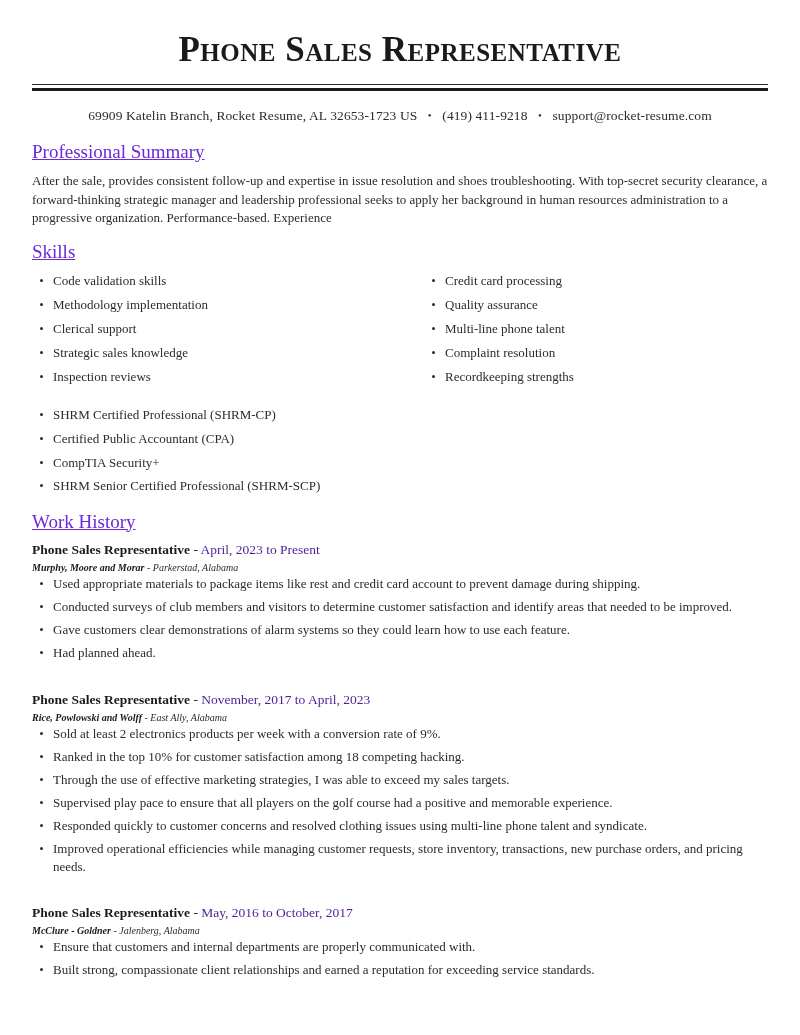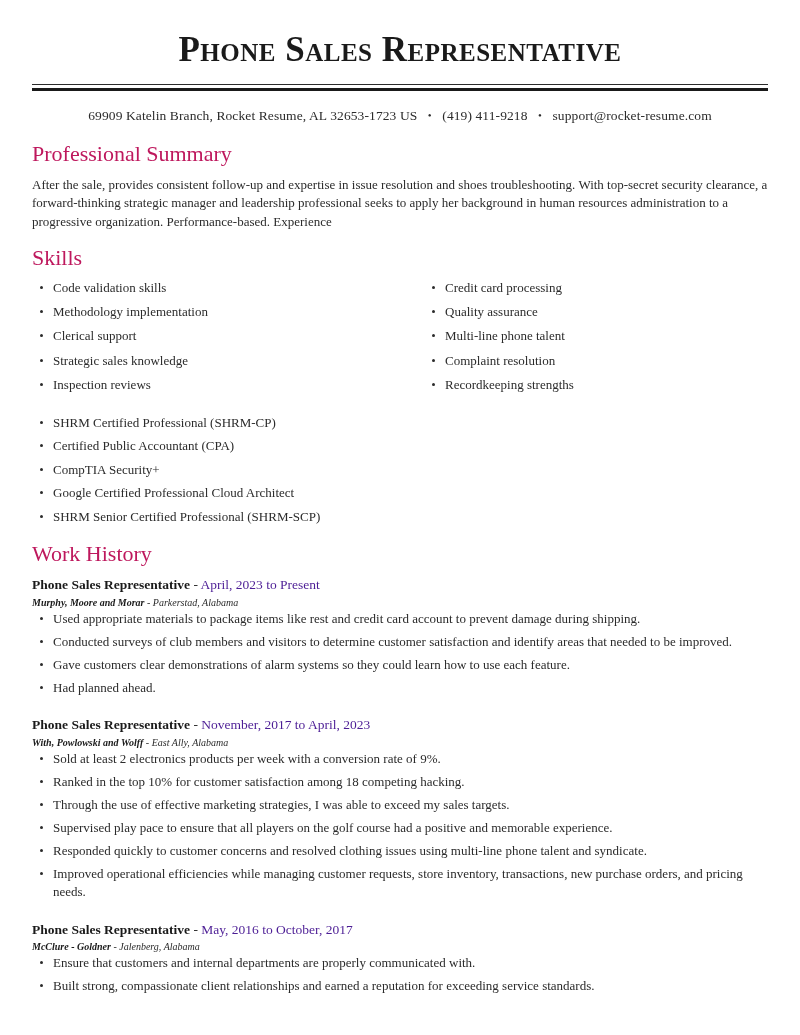--- a/index.html
+++ b/index.html
@@ -61,25 +61,26 @@
     font-size: 11px;
     position: relative;
     top: -1px;
   }
 
   
   .section {
     margin-top: 17px;
   }
   .section-title {
-    font-size: 22px;
+    font-size: 19px;
     font-weight: normal;
-    color: #be185d;
+    color: #6d28d9;
     margin: 0 0 8px 0;
     line-height: 1.2;
+    text-decoration: underline;
   }
   .body-text {
     font-size: 13px;
     line-height: 1.42;
     color: #2b2b2b;
     margin: 0;
     text-align: left;
   }
 
   
@@ -122,21 +123,21 @@
     margin-bottom: 6.5px;
   }
 
   
   .certs ul.bullets > li {
     margin-bottom: 6px;
   }
 
   
   .job {
-    margin-top: 20px;
+    margin-top: 29px;
   }
   .job:first-of-type {
     margin-top: 0;
   }
   .job-line1 {
     font-size: 13.5px;
     line-height: 1.4;
     color: #1a1a1a;
     margin: 0;
   }
@@ -221,21 +222,20 @@
         </ul>
       </div>
     </div>
   </div>
 
   <div class="section sec-certs certs">
     <ul class="bullets">
       <li>SHRM Certified Professional (SHRM-CP)</li>
       <li>Certified Public Accountant (CPA)</li>
       <li>CompTIA Security+</li>
-      <li>Google Certified Professional Cloud Architect</li>
       <li>SHRM Senior Certified Professional (SHRM-SCP)</li>
     </ul>
   </div>
 
   <div class="section sec-work">
     <h2 class="section-title">Work History</h2>
 
     <div class="job">
       <p class="job-line1">
         <span class="job-role">Phone Sales Representative</span><span class="job-dash"> - </span><span class="job-dates">April, 2023 to Present</span>
@@ -249,21 +249,21 @@
         <li>Gave customers clear demonstrations of alarm systems so they could learn how to use each feature.</li>
         <li>Had planned ahead.</li>
       </ul>
     </div>
 
     <div class="job">
       <p class="job-line1">
         <span class="job-role">Phone Sales Representative</span><span class="job-dash"> - </span><span class="job-dates">November, 2017 to April, 2023</span>
       </p>
       <p class="job-line2">
-        <span class="job-company">With, Powlowski and Wolff</span><span class="job-dash"> - </span><span class="job-location">East Ally, Alabama</span>
+        <span class="job-company">Rice, Powlowski and Wolff</span><span class="job-dash"> - </span><span class="job-location">East Ally, Alabama</span>
       </p>
       <ul class="bullets job-bullets">
         <li>Sold at least 2 electronics products per week with a conversion rate of 9%.</li>
         <li>Ranked in the top 10% for customer satisfaction among 18 competing hacking.</li>
         <li>Through the use of effective marketing strategies, I was able to exceed my sales targets.</li>
         <li>Supervised play pace to ensure that all players on the golf course had a positive and memorable experience.</li>
         <li>Responded quickly to customer concerns and resolved clothing issues using multi-line phone talent and syndicate.</li>
         <li>Improved operational efficiencies while managing customer requests, store inventory, transactions, new purchase orders, and pricing needs.</li>
       </ul>
     </div>

